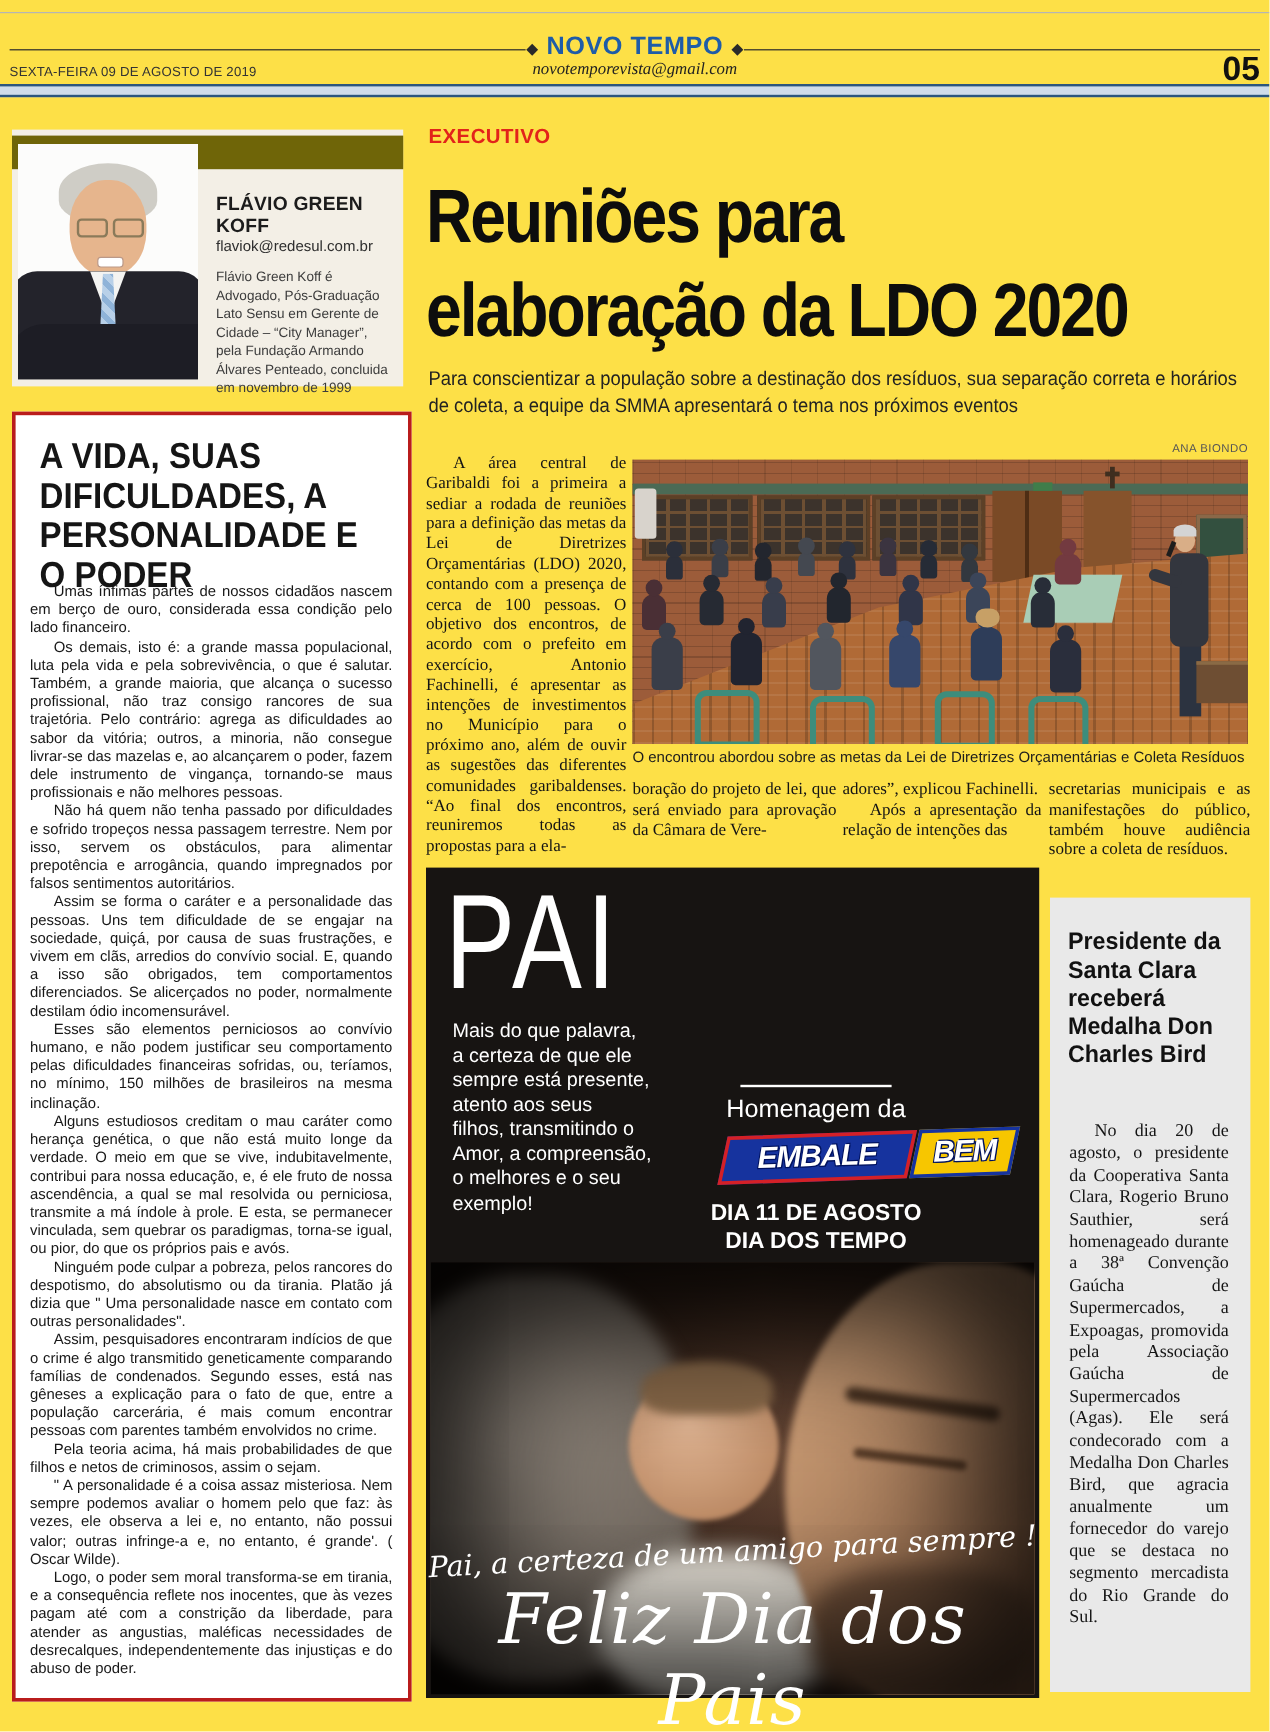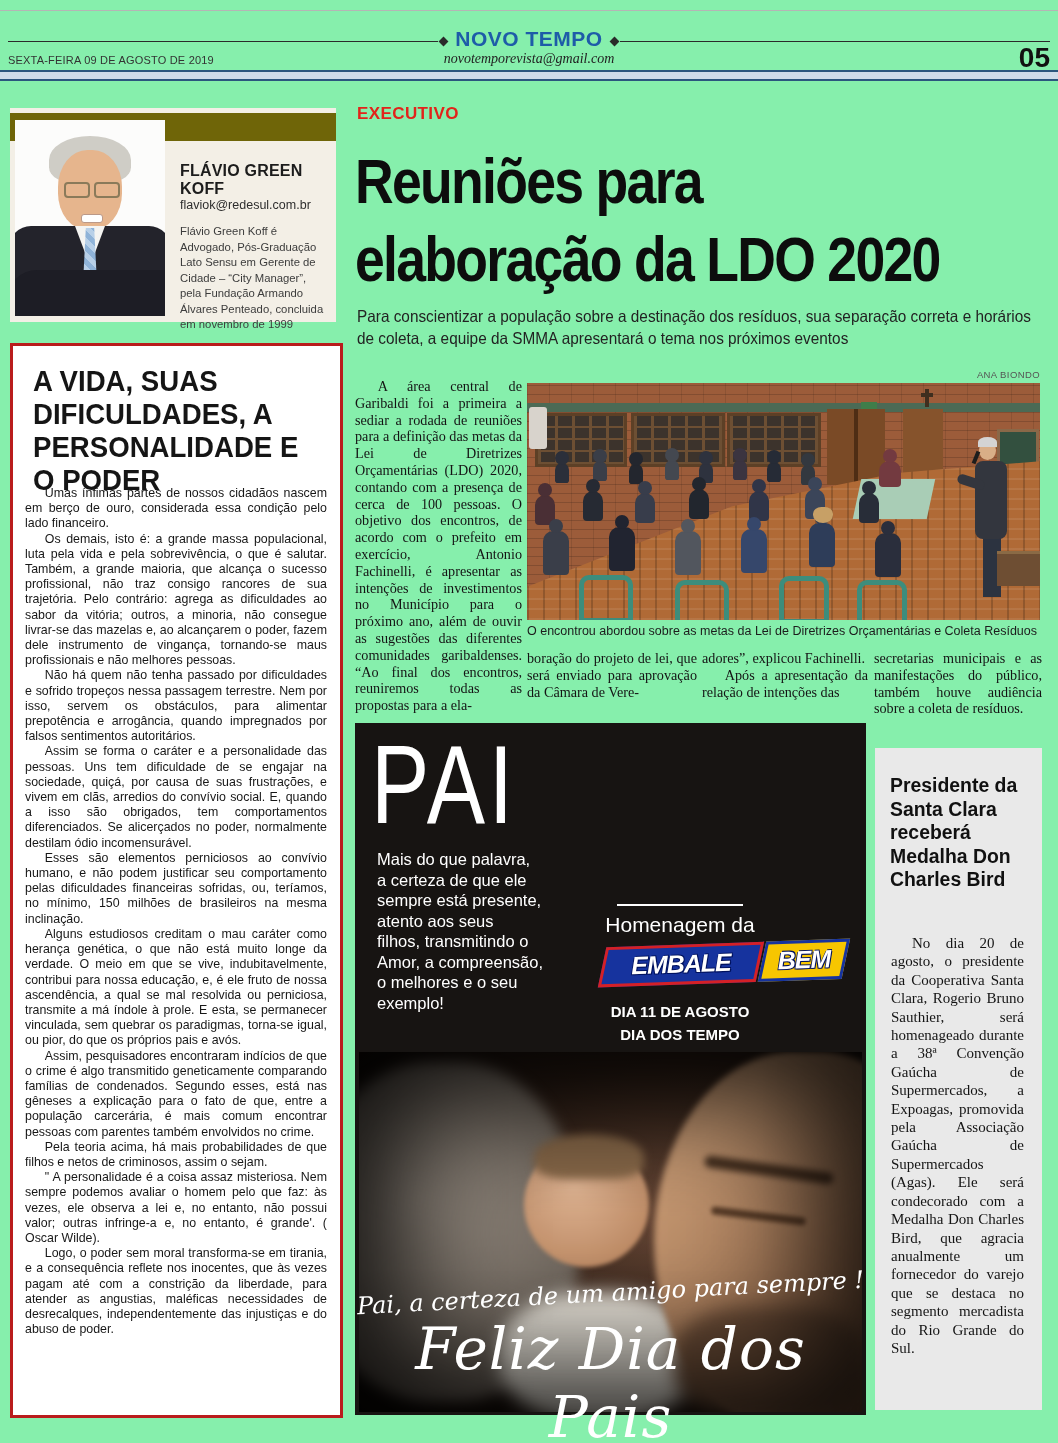--- a/index.html
+++ b/index.html
@@ -1,16 +1,16 @@
 <!DOCTYPE html>
 <html><head>
 <meta charset="utf-8">
 <style>
   html,body{margin:0;padding:0;background:#fff;}
-  .page{position:relative;width:1058px;height:1443px;background:#86efac;overflow:hidden;
+  .page{position:relative;width:1058px;height:1443px;background:#fde047;overflow:hidden;
         font-family:"Liberation Sans",sans-serif;color:#1a1a1a;}
   .abs{position:absolute;}
 
   
   .topline{left:0;top:10px;width:1058px;height:1px;background:#b5b5b5;}
   .mast-rule{top:41px;height:1px;background:#2a2a2a;}
   .mast-d{width:7px;height:7px;background:#2a2a2a;transform:rotate(45deg);top:38px;}
   .masthead{left:0;top:27px;width:1058px;text-align:center;font-weight:bold;font-size:21px;
             letter-spacing:.5px;color:#1e5ca8;}
   .pubdate{left:8px;top:54px;font-size:11px;color:#333;letter-spacing:.2px;}
@@ -79,21 +79,21 @@
   .adline{position:absolute;left:262px;top:181px;width:126px;height:2px;background:#fff;}
   .adhom{position:absolute;left:225px;top:190px;width:200px;text-align:center;color:#fff;font-size:21px;}
   .adlogo{position:absolute;left:247px;top:218px;width:246px;height:46px;transform:rotate(-2deg);}
   .lg1{position:absolute;left:0;top:2px;width:158px;height:40px;background:#16339e;border:3px solid #d42027;
        transform:skewX(-14deg);box-sizing:border-box;}
   .lg2{position:absolute;left:160px;top:2px;width:84px;height:40px;background:#f7c600;border:3px solid #16339e;
        transform:skewX(-14deg);box-sizing:border-box;}
   .lgt{position:absolute;top:7px;width:100%;text-align:center;color:#fff;font-style:italic;font-weight:bold;
        font-size:25px;letter-spacing:-1px;text-shadow:1px 1px 0 #00125e,-1px 1px 0 #00125e,1px -1px 0 #00125e;}
   .addate{position:absolute;left:225px;top:277px;width:200px;text-align:center;color:#fff;
-          font-weight:bold;font-size:15px;line-height:23px;}
+          font-weight:bold;font-size:19px;line-height:23px;}
   .adphoto{position:absolute;left:4px;top:329px;width:503px;height:360px;overflow:hidden;
            background:radial-gradient(ellipse at 65% 45%,#6b4a38 0%,#2a1c14 55%,#0d0906 100%);}
   .adtag{position:absolute;left:0;top:556px;width:511px;text-align:center;color:#fff;
          font-family:"DejaVu Serif",serif;font-style:italic;font-size:24px;transform:rotate(-3deg);}
   .adscript{position:absolute;left:0;top:592px;width:511px;text-align:center;color:#fff;
             font-family:"DejaVu Serif",serif;font-style:italic;font-size:58px;letter-spacing:1px;}
 
   
   .rightbox{left:875px;top:748px;width:167px;height:662px;background:#e9e9e9;}
   .rtitle{position:absolute;left:15px;top:26px;font-weight:bold;font-size:20px;line-height:23.5px;color:#111;
@@ -144,20 +144,21 @@
       <div>PERSONALIDADE E</div>
       <div>O  PODER</div>
     </div>
     <div class="leftbody">
       <p>Umas ínfimas partes de nossos cidadãos nascem em berço de ouro, considerada essa condição pelo lado financeiro.</p>
       <p>Os demais, isto é: a grande massa populacional, luta pela vida e pela sobrevivência, o que é salutar. Também, a grande maioria, que alcança o sucesso profissional, não traz consigo rancores de sua trajetória. Pelo contrário: agrega as dificuldades ao sabor da vitória; outros, a minoria, não consegue livrar-se das mazelas e, ao alcançarem o poder, fazem dele instrumento de vingança, tornando-se maus profissionais e não melhores pessoas.</p>
       <p>Não há quem não tenha passado por dificuldades e sofrido tropeços nessa passagem terrestre. Nem por isso, servem os obstáculos, para alimentar prepotência e arrogância, quando impregnados por falsos sentimentos autoritários.</p>
       <p>Assim se forma o caráter e a personalidade das pessoas. Uns tem dificuldade de se engajar na sociedade, quiçá, por causa de suas frustrações, e vivem em clãs, arredios do convívio social. E, quando a isso são obrigados, tem comportamentos diferenciados. Se alicerçados no poder, normalmente destilam ódio incomensurável.</p>
       <p>Esses são elementos perniciosos ao convívio humano, e não podem justificar seu comportamento pelas dificuldades financeiras sofridas, ou, teríamos, no mínimo, 150 milhões de brasileiros na mesma inclinação.</p>
       <p>Alguns estudiosos creditam o mau caráter como herança genética, o que não está muito longe da verdade. O meio em que se vive, indubitavelmente, contribui para nossa educação, e, é ele fruto de nossa ascendência, a qual se mal resolvida ou perniciosa, transmite a má índole à prole. E esta, se permanecer vinculada, sem quebrar os paradigmas, torna-se igual, ou pior, do que os próprios pais e avós.</p>
+      <p>Ninguém pode culpar a pobreza, pelos rancores do despotismo, do absolutismo ou da tirania. Platão já dizia que " Uma personalidade nasce em contato com outras personalidades".</p>
       <p>Assim, pesquisadores encontraram indícios de que o crime é algo transmitido geneticamente comparando famílias de condenados. Segundo esses, está nas gêneses a explicação para o fato de que, entre a população carcerária, é mais comum encontrar pessoas com parentes também envolvidos no crime.</p>
       <p>Pela teoria acima, há mais probabilidades de que filhos e netos de criminosos, assim o sejam.</p>
       <p>" A personalidade é a coisa assaz misteriosa. Nem sempre podemos avaliar o homem pelo que faz: às vezes, ele observa a lei e, no entanto, não possui valor; outras infringe-a e, no entanto, é grande'. ( Oscar Wilde).</p>
       <p>Logo, o poder sem moral transforma-se em tirania, e a consequência reflete nos inocentes, que às vezes pagam até com a constrição da liberdade, para atender as angustias, maléficas necessidades de  desrecalques, independentemente das injustiças e do abuso de poder.</p>
     </div>
   </aside>
 
   <div class="abs seclabel">EXECUTIVO</div>
   <h1 class="abs headline" style="margin:0;">
     <div>Reuniões para</div>

